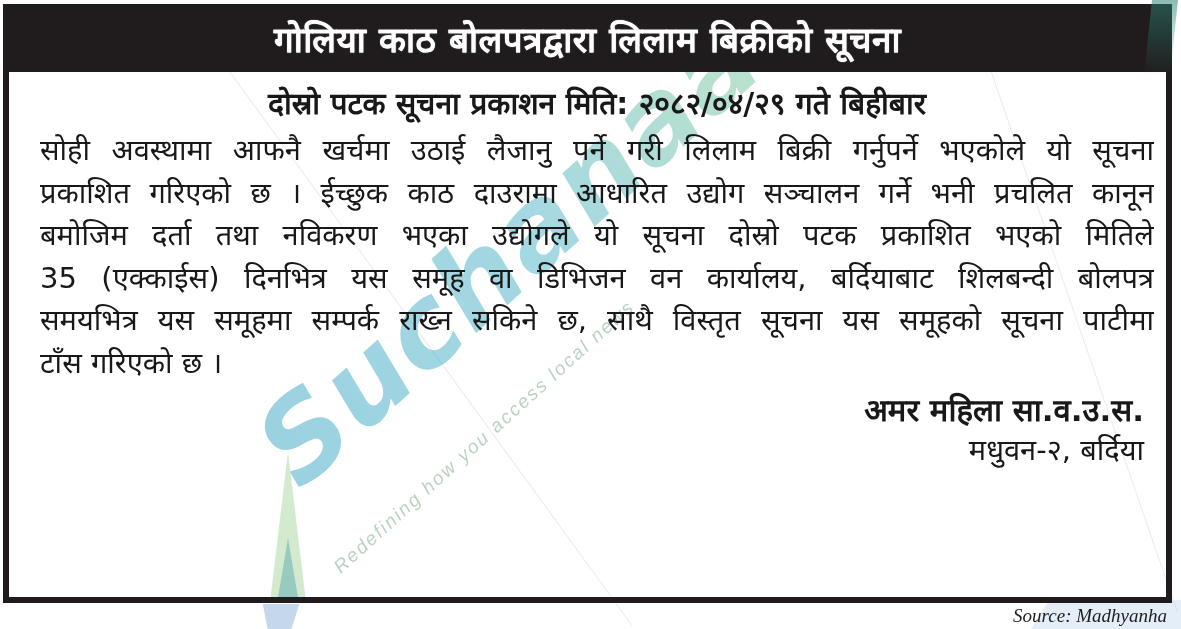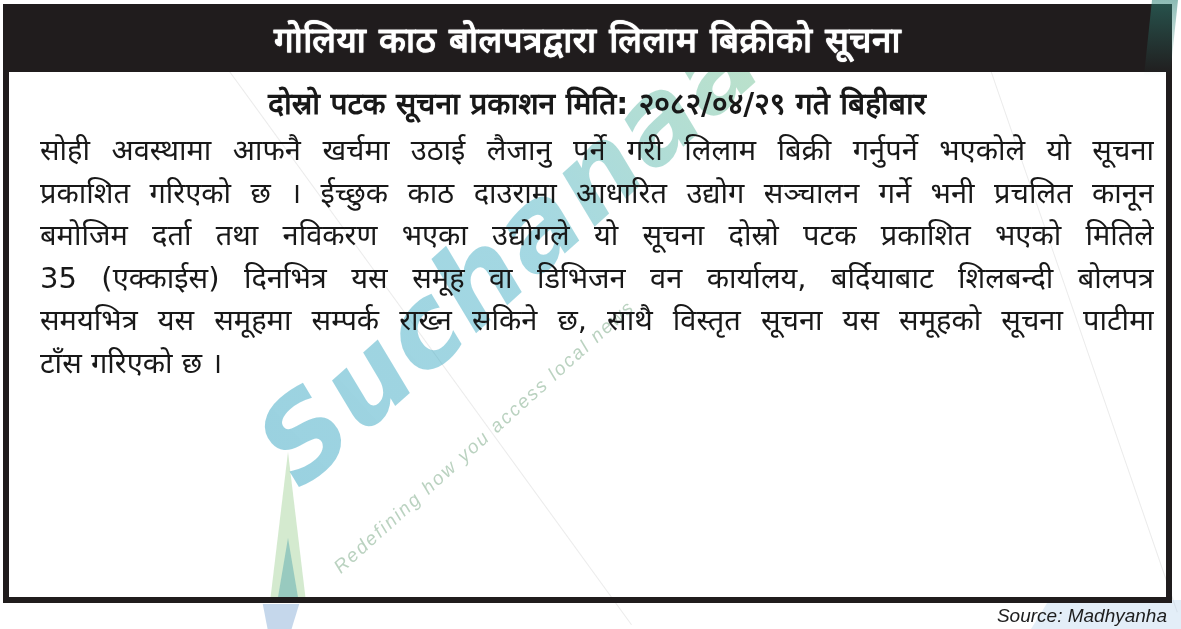--- a/index.html
+++ b/index.html
@@ -106,21 +106,21 @@
     font-size:29px;height:42.5px;line-height:42.5px;
     text-align:left;
   }
   .signature{margin-top:6px;text-align:right;padding-right:10px;}
   .sig-org{font-size:31px;font-weight:bold;line-height:40px;}
   .sig-addr{font-size:29px;line-height:40px;}
 
   
   .source-line{
     position:absolute;right:14px;bottom:2px;z-index:3;
-    font-family:Liberation Sans, sans-serif;
+    font-family:Liberation Serif, serif;
     font-style:italic;font-size:19px;color:#1d1d1d;
   }
 </style>
 </head>
 <body>
 
 <div class="page">
 
   <div class="wm">
     <div class="crease crease-1"></div>
@@ -141,18 +141,22 @@
     <div class="body-area">
       <div class="subtitle">दोस्रो पटक सूचना प्रकाशन मिति: २०८२/०४/२९ गते बिहीबार</div>
 
       <div class="jspread">सोही अवस्थामा आफनै खर्चमा उठाई लैजानु पर्ने गरी लिलाम बिक्री गर्नुपर्ने भएकोले यो सूचना</div>
       <div class="jspread">प्रकाशित गरिएको छ । ईच्छुक काठ दाउरामा आधारित उद्योग सञ्चालन गर्ने भनी प्रचलित कानून</div>
       <div class="jspread">बमोजिम दर्ता तथा नविकरण भएका उद्योगले यो सूचना दोस्रो पटक प्रकाशित भएको मितिले</div>
       <div class="jspread">35 (एक्काईस) दिनभित्र यस समूह वा डिभिजन वन कार्यालय, बर्दियाबाट शिलबन्दी बोलपत्र</div>
       <div class="jspread">समयभित्र यस समूहमा सम्पर्क राख्न सकिने छ, साथै विस्तृत सूचना यस समूहको सूचना पाटीमा</div>
       <div class="jlast">टाँस गरिएको छ ।</div>
 
+      <div class="signature">
+        <div class="sig-org">अमर महिला सा.व.उ.स.</div>
+        <div class="sig-addr">मधुवन-२, बर्दिया</div>
+      </div>
     </div>
   </div>
 
   <div class="source-line">Source: Madhyanha</div>
 
 </div>
 
 </body></html>

